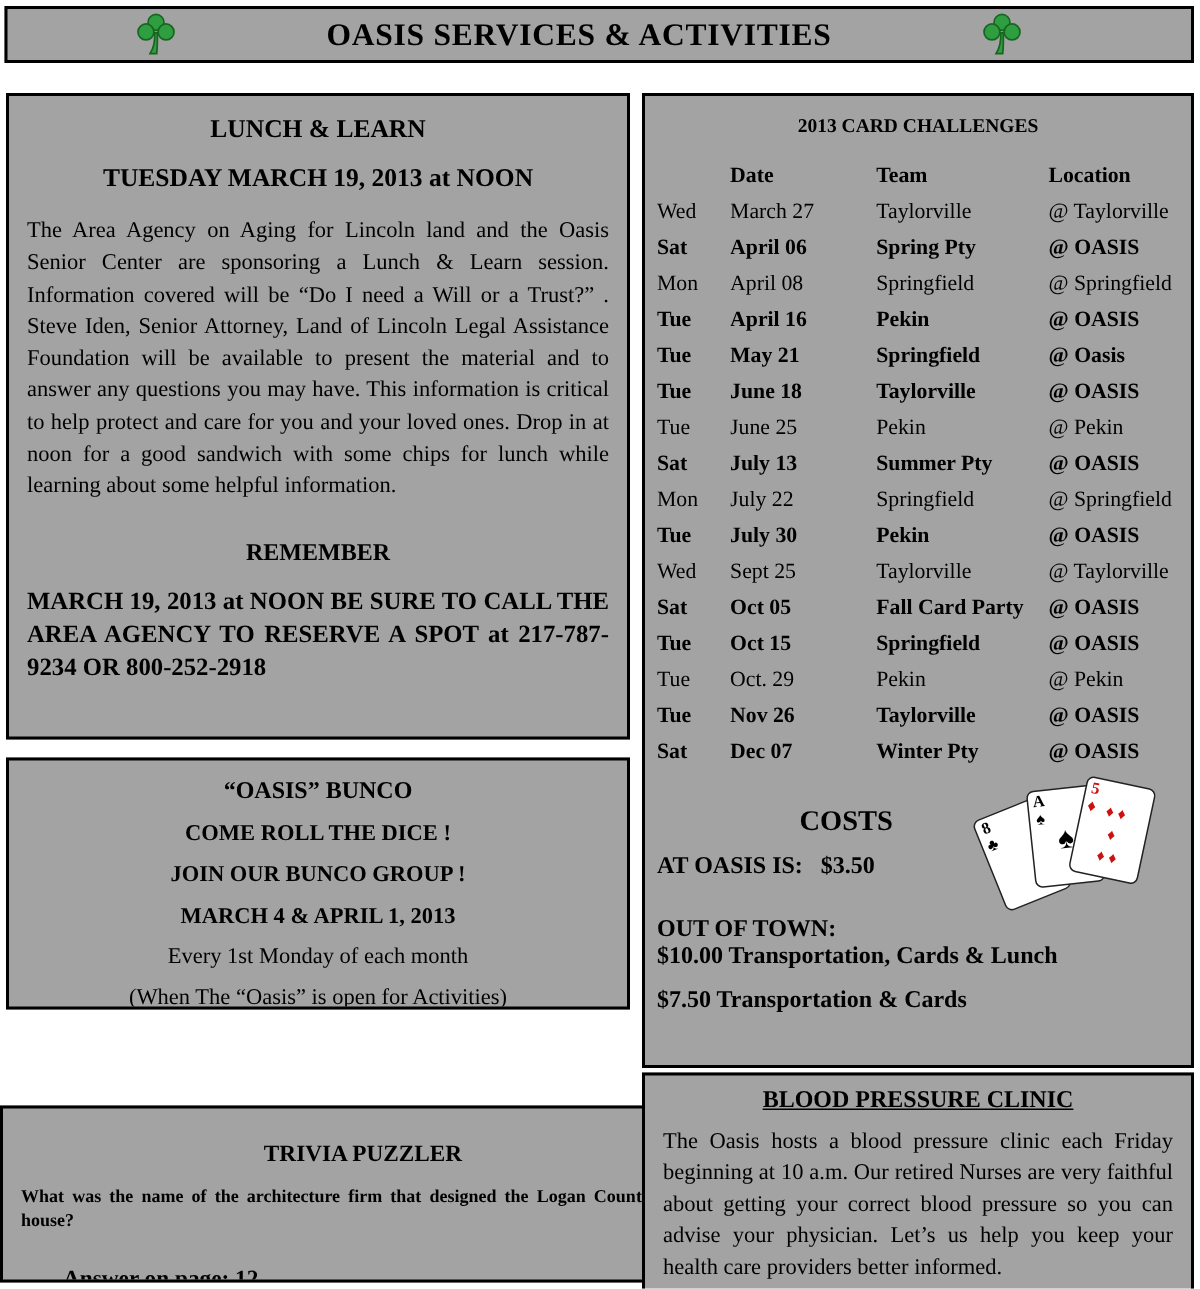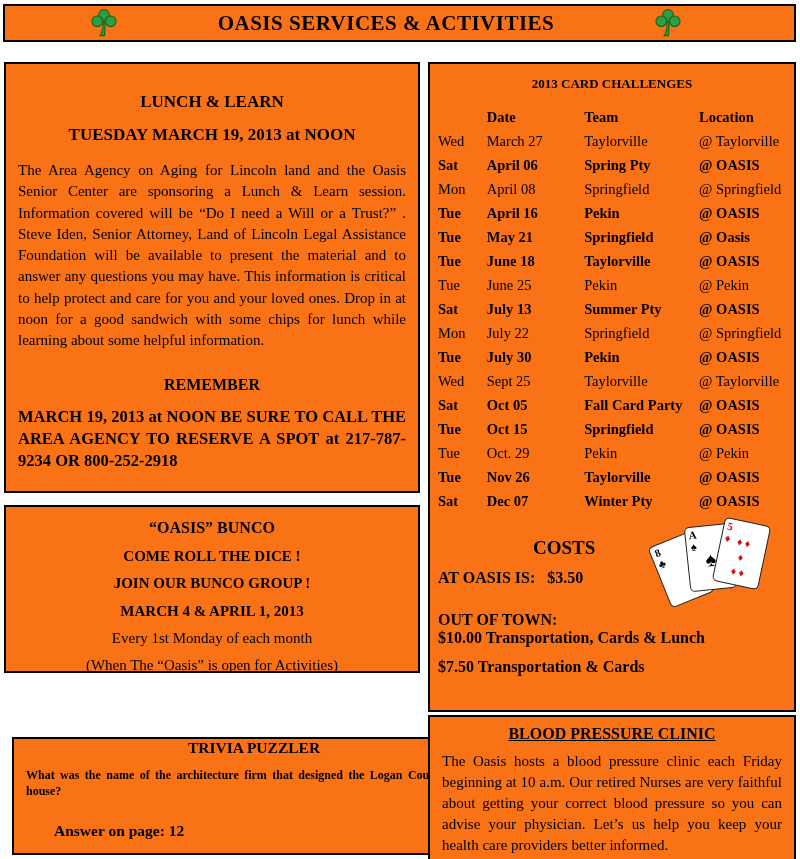--- a/index.html
+++ b/index.html
@@ -1,45 +1,45 @@
 <!DOCTYPE html>
 <html><head>
 <meta charset="utf-8">
 <style>
   * { margin:0; padding:0; box-sizing:border-box; }
   html,body { background:#fff; }
   body {
     width:800px; height:859px; position:relative;
     font-family:"Liberation Serif", serif; color:#000; overflow:hidden;
   }
-  .box { position:absolute; border:2px solid #000; background:#f97316; overflow:hidden; }
+  .box { position:absolute; border:2px solid #000; background:#a3a3a3; overflow:hidden; }
 
   
   #header-box { left:3px; top:4px; width:793px; height:38px; display:flex; align-items:center; }
   #header-box h1 { flex:1; text-align:center; font-size:21px; font-weight:bold; letter-spacing:.5px; }
   .shamrock { display:flex; align-items:center; }
   .shamrock.left { margin-left:85px; }
   .shamrock.right { margin-right:112px; }
 
   
-  #lunch-box { left:4px; top:62px; width:416px; height:431px; padding:26px 12px; }
+  #lunch-box { left:4px; top:62px; width:416px; height:431px; padding:10px 12px; }
   .ll-title { font-size:17px; text-align:center; margin-top:2px; }
   .ll-sub   { font-size:17px; text-align:center; margin-top:13px; }
   .ll-body  { font-size:15px; line-height:1.42; text-align:justify; margin-top:15px; }
   .remember-h { font-size:16px; text-align:center; margin-top:24px; }
   .remember-b { font-size:16.5px; font-weight:bold; text-align:justify; line-height:1.35; margin-top:12px; }
 
   
   #bunco-box { left:4px; top:505px; width:416px; height:168px; padding:12px 12px; text-align:center; }
   .bunco-title { font-size:16px; font-weight:bold; margin-bottom:11px; }
   .bunco-line  { font-size:15px; margin-bottom:10px; line-height:1.15; }
   .bunco-line.b { font-weight:bold; }
 
   
-  #trivia-box { left:12px; top:737px; width:484px; height:118px; padding:0 12px; }
+  #trivia-box { left:0; top:737px; width:484px; height:118px; padding:22px 12px; }
   .trivia-title { font-size:15.5px; font-weight:bold; text-align:center; }
   .trivia-q { font-size:12px; font-weight:bold; text-align:justify; line-height:1.35; margin-top:10px; }
   .trivia-a { font-size:15.5px; font-weight:bold; margin-top:23px; margin-left:28px; }
 
   
   #cards-box { left:428px; top:62px; width:368px; height:650px; padding:8px 8px; }
   .cc-title { font-size:13px; text-align:center; margin-top:4px; }
   table.cc { width:100%; border-collapse:collapse; margin-top:14px; table-layout:fixed; }
   table.cc th { font-size:14.5px; text-align:left; font-weight:bold; padding:3px 0; }
   table.cc td { font-size:14.5px; text-align:left; padding:3.5px 0; overflow:hidden; white-space:nowrap; }

